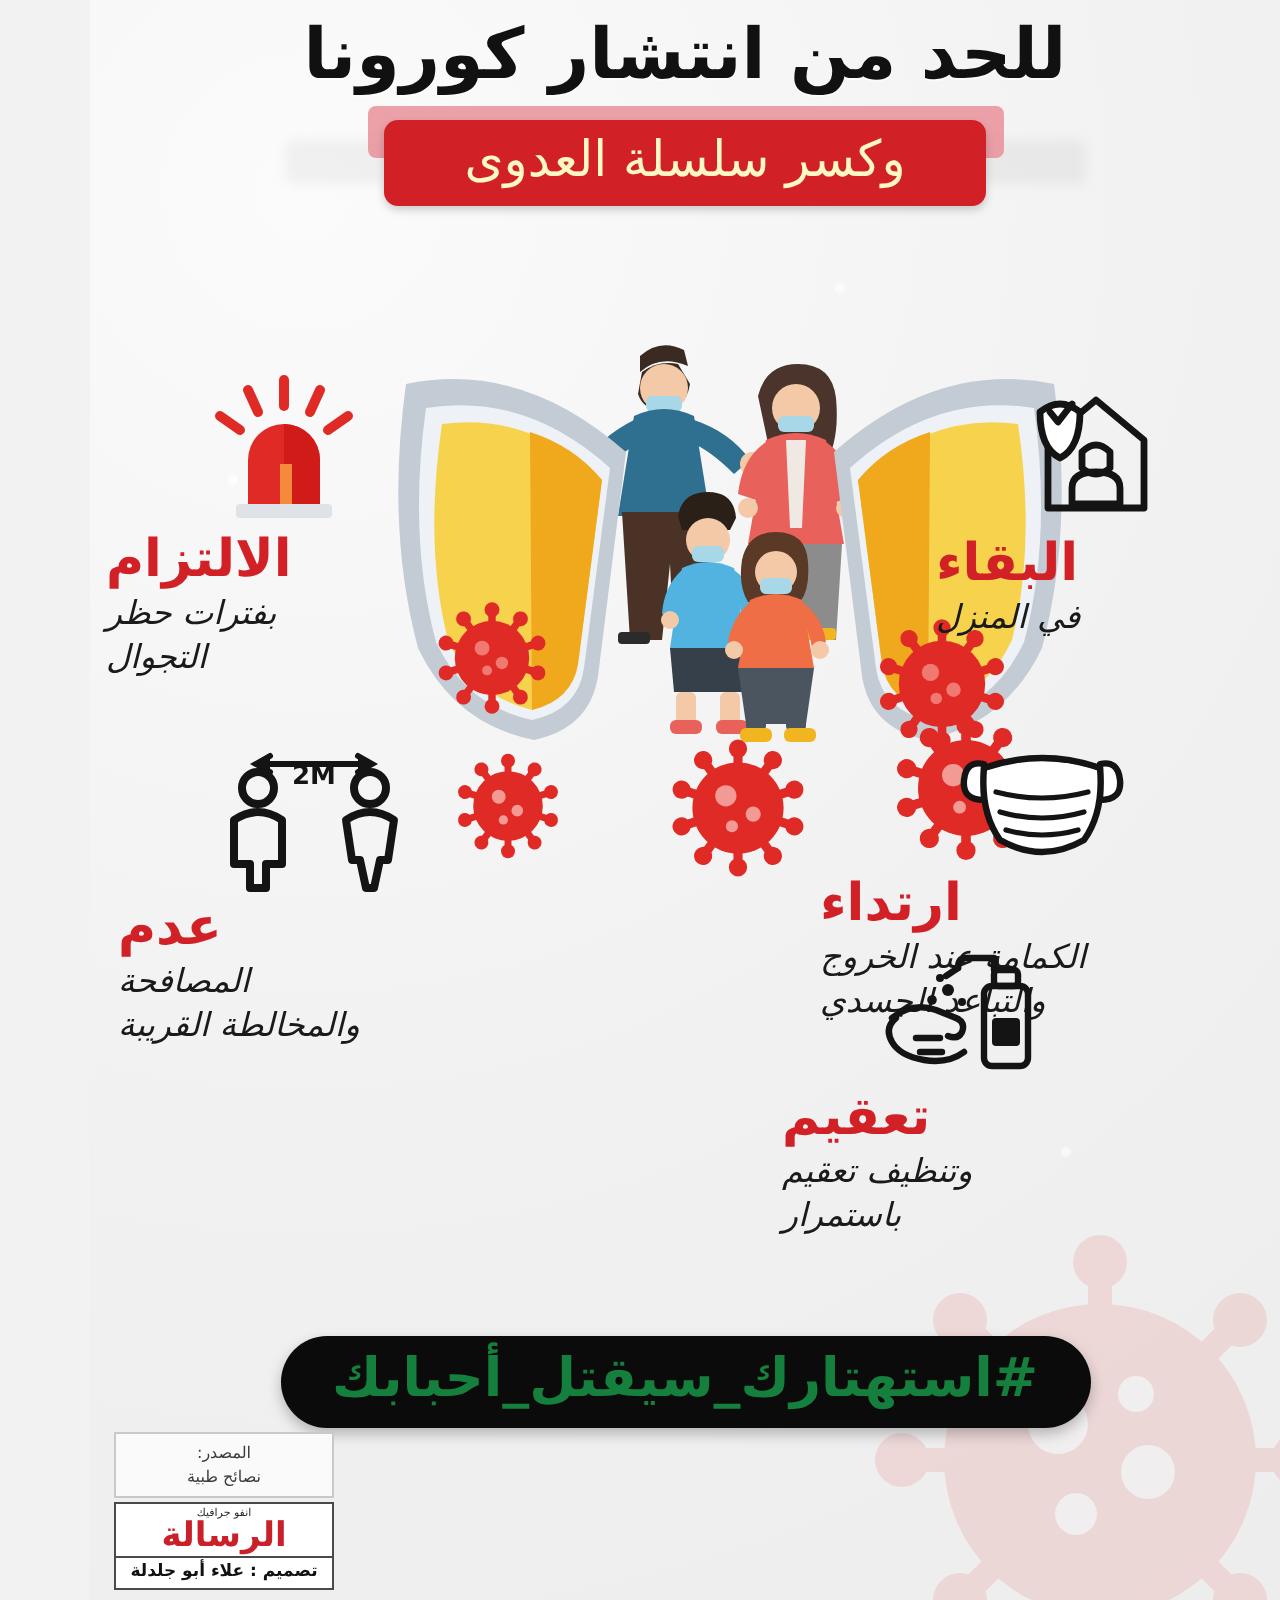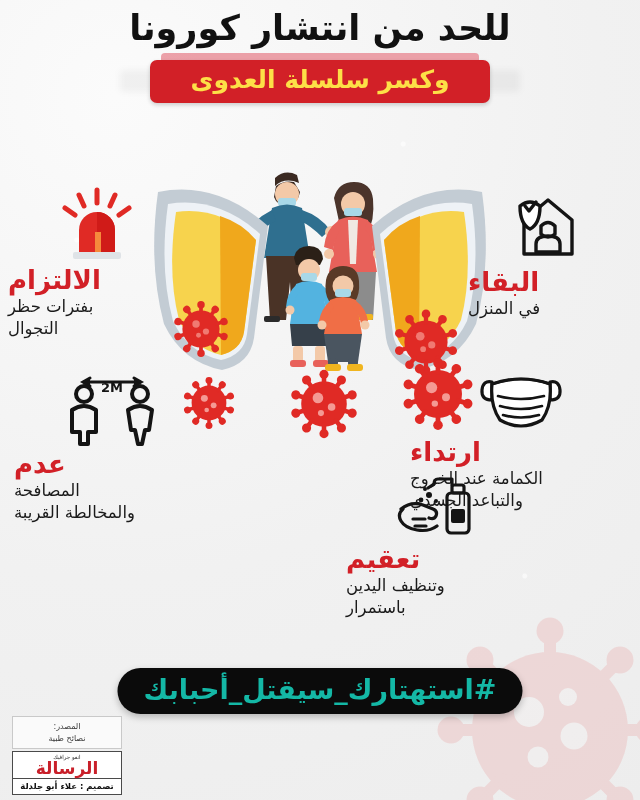--- a/index.html
+++ b/index.html
@@ -7,20 +7,21 @@
     width:640px;height:800px;overflow:hidden;
     background:#f2f2f2;
     font-family:"DejaVu Sans","Liberation Sans",sans-serif;
     position:relative;
   }
   .poster{
     position:absolute;inset:0;
     background:
       radial-gradient(circle at 18% 12%, #fbfbfb 0%, #f1f1f1 55%, #ededed 100%);
     overflow:hidden;
+    margin-left:45px;
   }
   
   .grain{
     position:absolute;inset:0;pointer-events:none;
     background-image:
       radial-gradient(circle at 12% 30%, rgba(255,255,255,.9) 0 2px, transparent 3px),
       radial-gradient(circle at 63% 18%, rgba(255,255,255,.8) 0 2px, transparent 3px),
       radial-gradient(circle at 82% 72%, rgba(255,255,255,.7) 0 2px, transparent 3px),
       radial-gradient(circle at 34% 86%, rgba(255,255,255,.7) 0 2px, transparent 3px);
     opacity:.8;
@@ -44,54 +45,55 @@
     top:62px;width:400px;height:22px;background:rgba(0,0,0,.045);
     filter:blur(3px);border-radius:4px;
   }
   .banner-wrap{position:relative;margin-top:12px;display:flex;justify-content:center;}
   .banner-pink{
     position:absolute;top:-7px;width:318px;height:26px;
     background:#e9909a;border-radius:4px;opacity:.85;
   }
   .banner{
     position:relative;
-    background:#d22027;color:#fde047;font-size:25px;font-weight:700;
+    background:#d22027;color:#fef9c3;font-size:25px;font-weight:400;
     padding:5px 40px 8px;border-radius:7px;
     box-shadow:0 2px 4px rgba(0,0,0,.18);
     line-height:1.2;
   }
 
   
   .hero{position:absolute;top:128px;left:148px;width:344px;height:250px;}
 
   
   .tip{position:absolute;text-align:left;}
   .tip .icon{display:block;margin:0 auto 2px;}
   .tip .head{
     font-size:26px;font-weight:700;color:#d22027;line-height:1.12;margin:0;
   }
   .tip .body{
     font-size:16.5px;font-weight:400;color:#1a1a1a;line-height:1.3;margin:1px 0 0;
     white-space:pre-line;
+    font-style:italic;
   }
 
   #tip-curfew   {top:186px;left:8px;  width:178px;}
   #tip-stayhome {top:190px;right:12px;width:160px;}
   #tip-nohandshake{top:372px;left:14px;width:196px;}
   #tip-mask     {top:368px;right:8px; width:222px;}
   #tip-caution  {top:496px;left:128px;width:212px;}
   #tip-sanitize {top:469px;left:346px;width:178px;}
 
   
   .hashtag-wrap{
     position:absolute;left:50%;transform:translateX(-50%);
     top:668px;
   }
   .hashtag{
-    background:#0b0b0b;color:#14b8a6;
+    background:#0b0b0b;color:#15803d;
     font-size:27px;font-weight:700;
     padding:6px 26px 9px;border-radius:26px;
     letter-spacing:0;line-height:1.15;white-space:nowrap;
     box-shadow:0 3px 7px rgba(0,0,0,.25);
   }
 
   
   .footer{position:absolute;left:12px;top:716px;width:110px;text-align:center;}
   .src-box{
     border:1px solid #c9c9c9;background:#fafafa;
@@ -592,21 +594,21 @@
       </g>
       <g fill="#141414">
         <circle cx="40" cy="26" r="3"></circle>
         <circle cx="32" cy="31" r="2.4"></circle>
         <circle cx="47" cy="32" r="2"></circle>
         <circle cx="36" cy="20" r="2"></circle>
       </g>
       <rect x="62" y="40" width="14" height="14" rx="2" fill="#141414"></rect>
     </svg>
     <p class="head">تعقيم</p>
-    <p class="body">وتنظيف اليدين
+    <p class="body">وتنظيف تعقيم
 باستمرار</p>
   </div>
 
   <div class="hashtag-wrap">
     <div class="hashtag">#استهتارك_سيقتل_أحبابك</div>
   </div>
 
   <div class="footer">
     <div class="src-box">
       <div>المصدر:</div>

